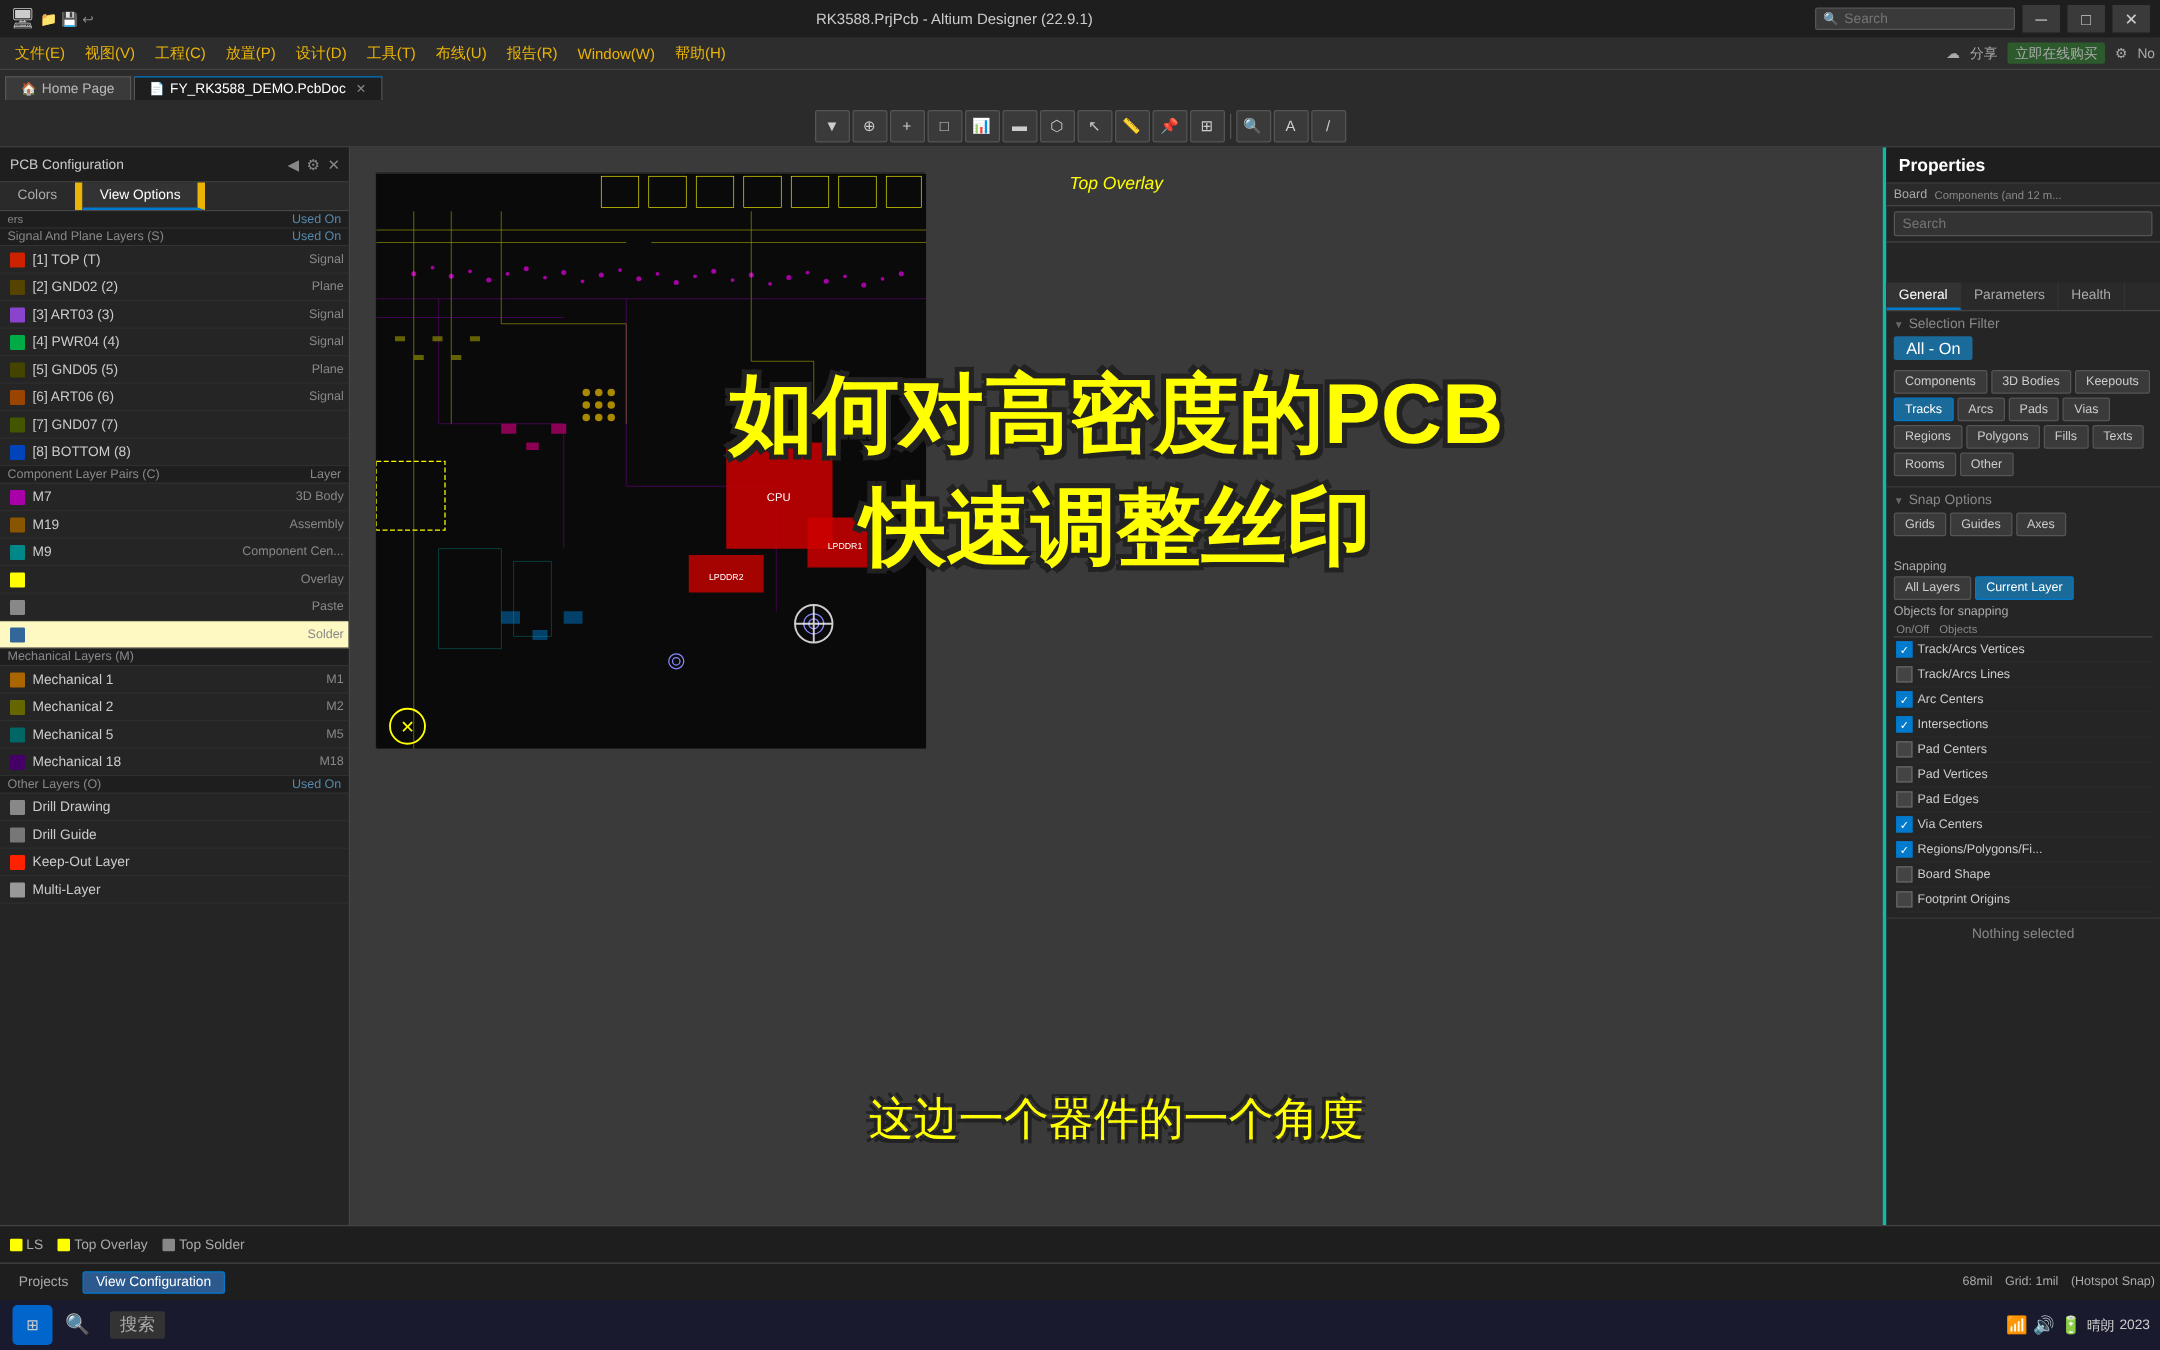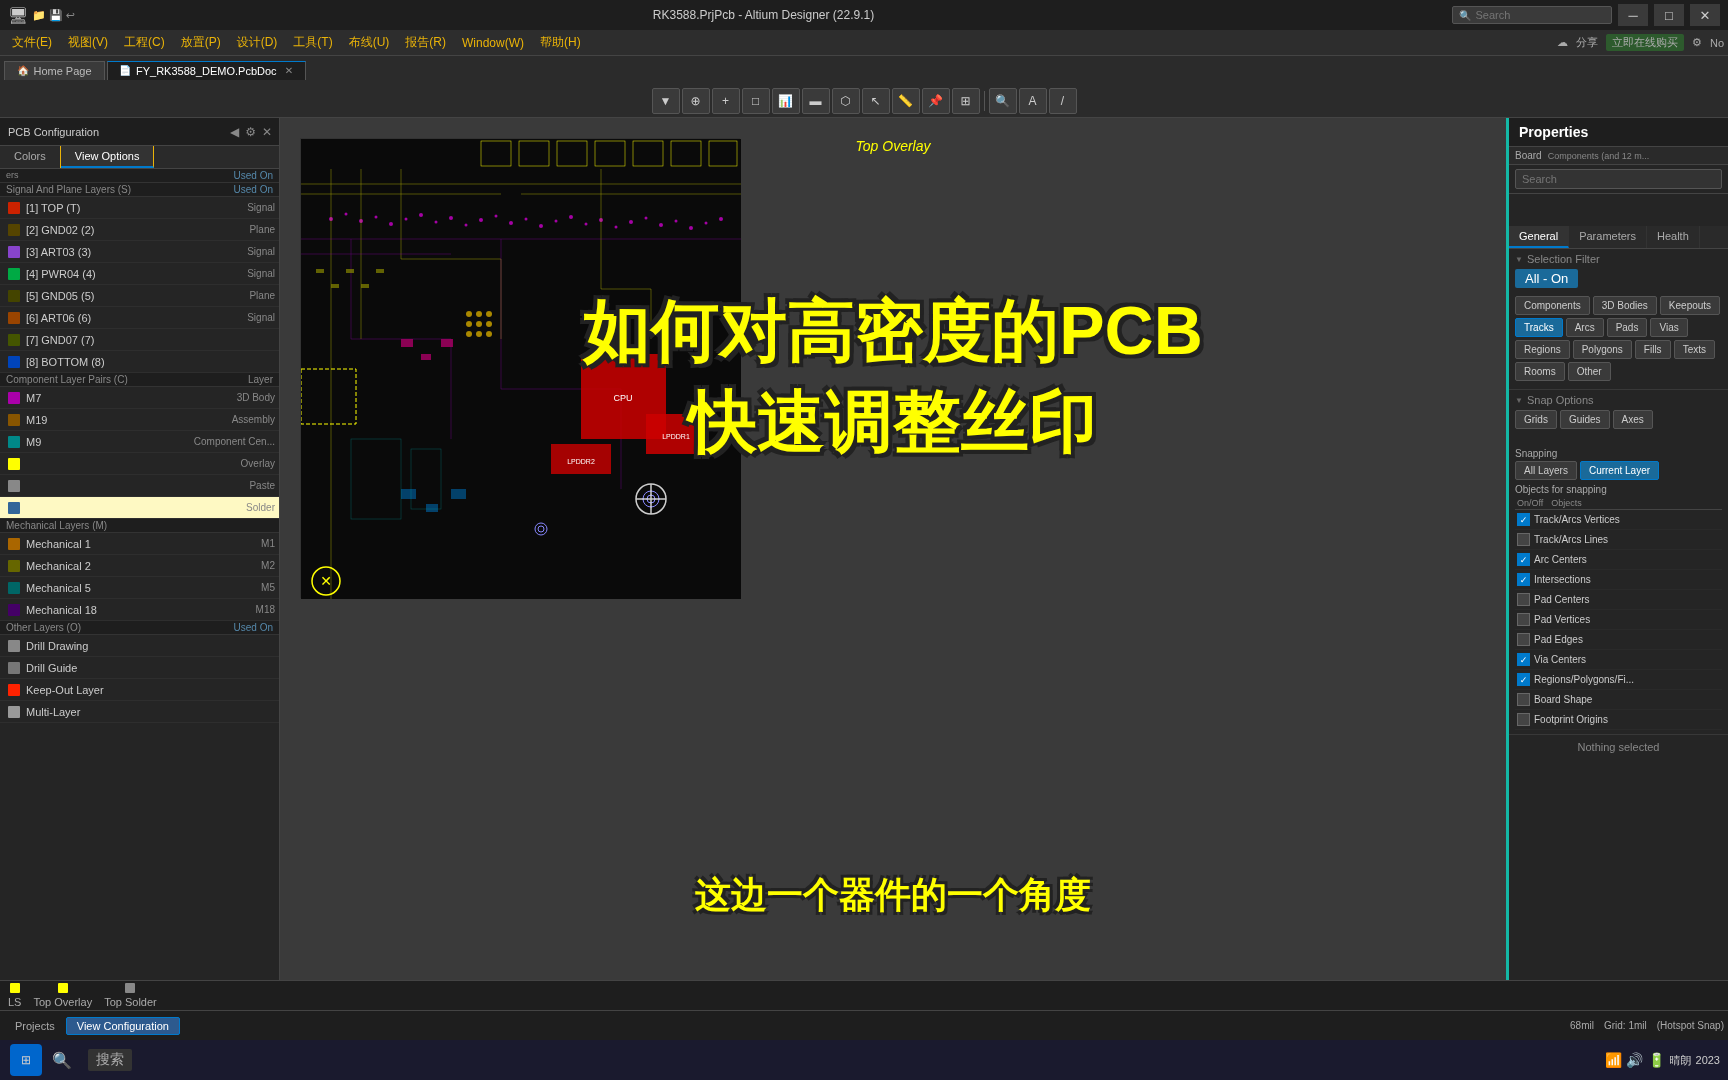--- a/index.html
+++ b/index.html
@@ -103,21 +103,21 @@
     #panel-tabs {
       display: flex;
       background: #2a2a2a;
       border-bottom: 1px solid #444;
     }
     #panel-tabs .ptab {
       padding: 4px 14px;
       color: #aaa;
       cursor: pointer;
       font-size: 11px;
-      border-right: 1px solid #eab308;
+      border-right: 6px solid #eab308;
     }
     #panel-tabs .ptab.active {
       background: #333;
       color: #fff;
       border-bottom: 2px solid #007acc;
     }
     #layer-list {
       flex: 1;
       overflow-y: auto;
       overflow-x: hidden;
@@ -181,21 +181,21 @@
       position: absolute;
       bottom: 60px;
       left: 50%;
       transform: translateX(-50%);
       text-align: center;
       pointer-events: none;
       z-index: 10;
     }
     #subtitle-overlay .subtitle-text {
       font-size: 36px;
-      font-weight: 700;
+      font-weight: 400;
       color: #ffff00;
       text-shadow: -3px -3px 0 #222, 3px -3px 0 #222, -3px 3px 0 #222, 3px 3px 0 #222;
       white-space: nowrap;
     }
 
     
     #right-panel {
       width: 222px;
       background: #252525;
       border-left: 3px solid #14b8a6;
@@ -325,21 +325,21 @@
       background: #1e1e1e;
       height: 30px;
       display: flex;
       align-items: center;
       padding: 0 8px;
       border-top: 1px solid #444;
       font-size: 11px;
       color: #aaa;
       gap: 12px;
     }
-    .status-item { display: flex; align-items: center; gap: 3px; flex-direction: column; }
+    .status-item { display: flex; align-items: center; gap: 3px; }
     .status-dot { width: 10px; height: 10px; border-radius: 1px; }
 
     
     #doc-toolbar {
       background: #2b2b2b;
       height: 34px;
       display: flex;
       align-items: center;
       padding: 0 4px;
       border-bottom: 1px solid #444;

